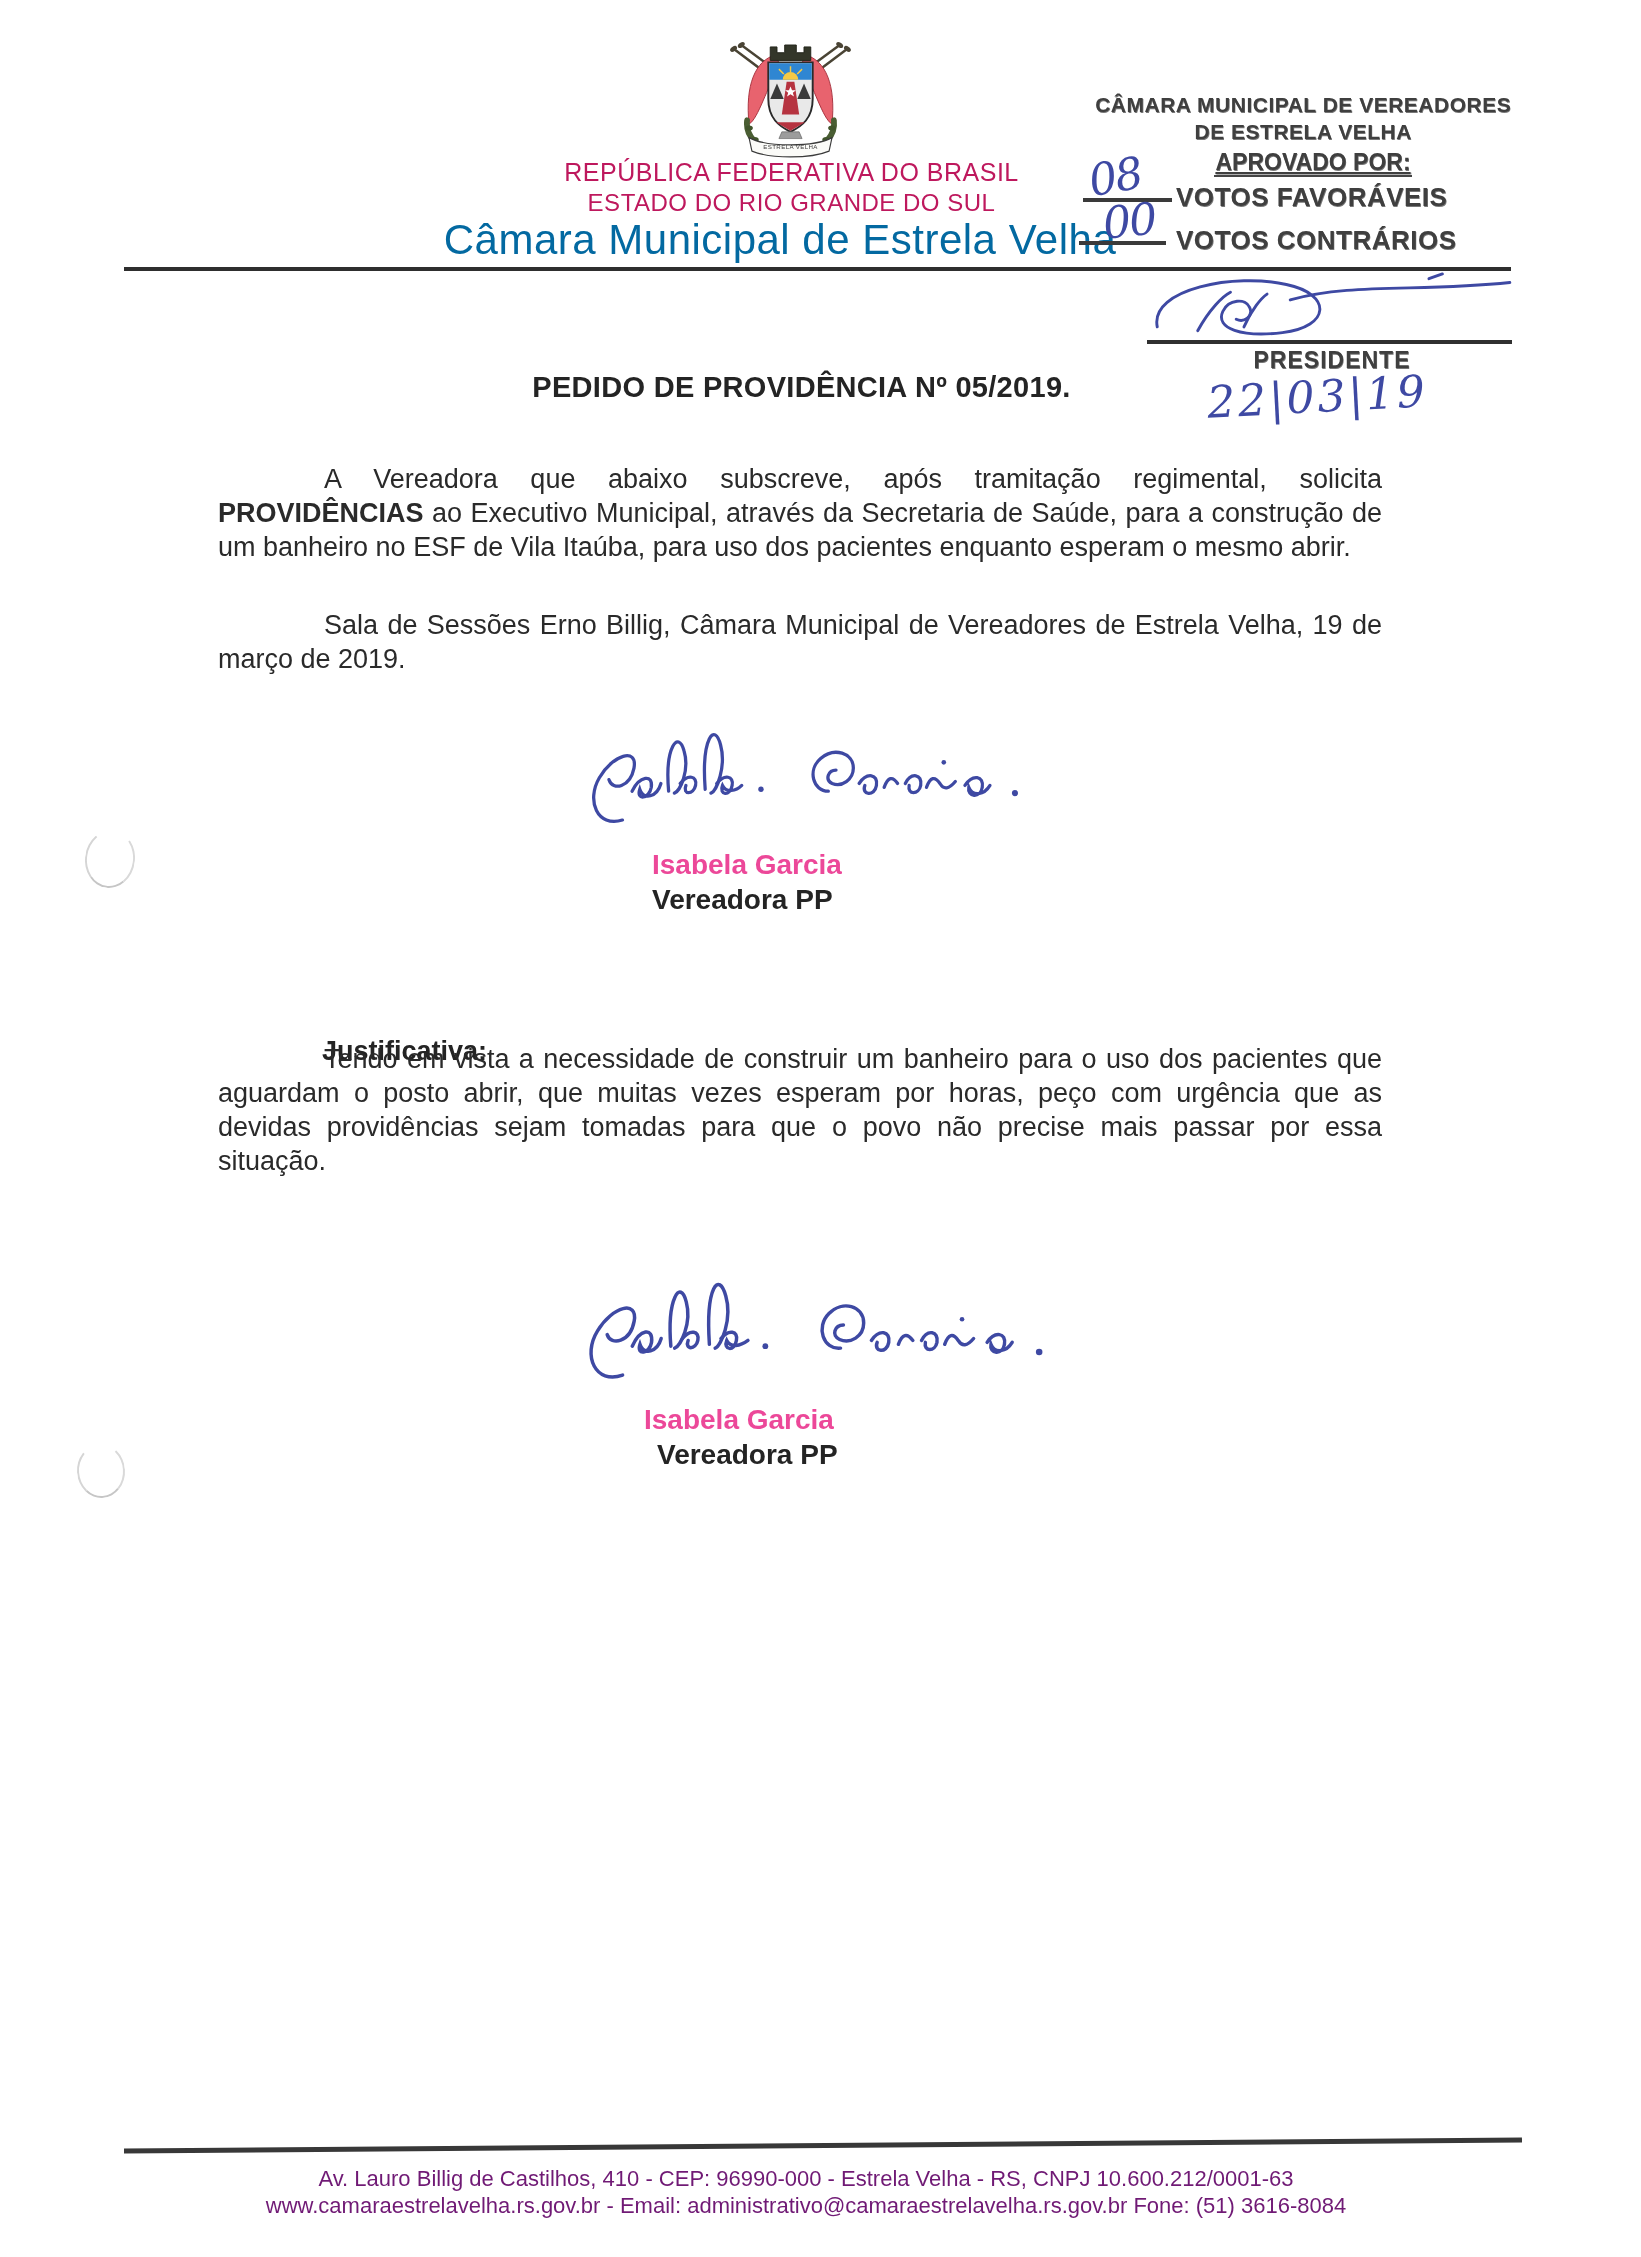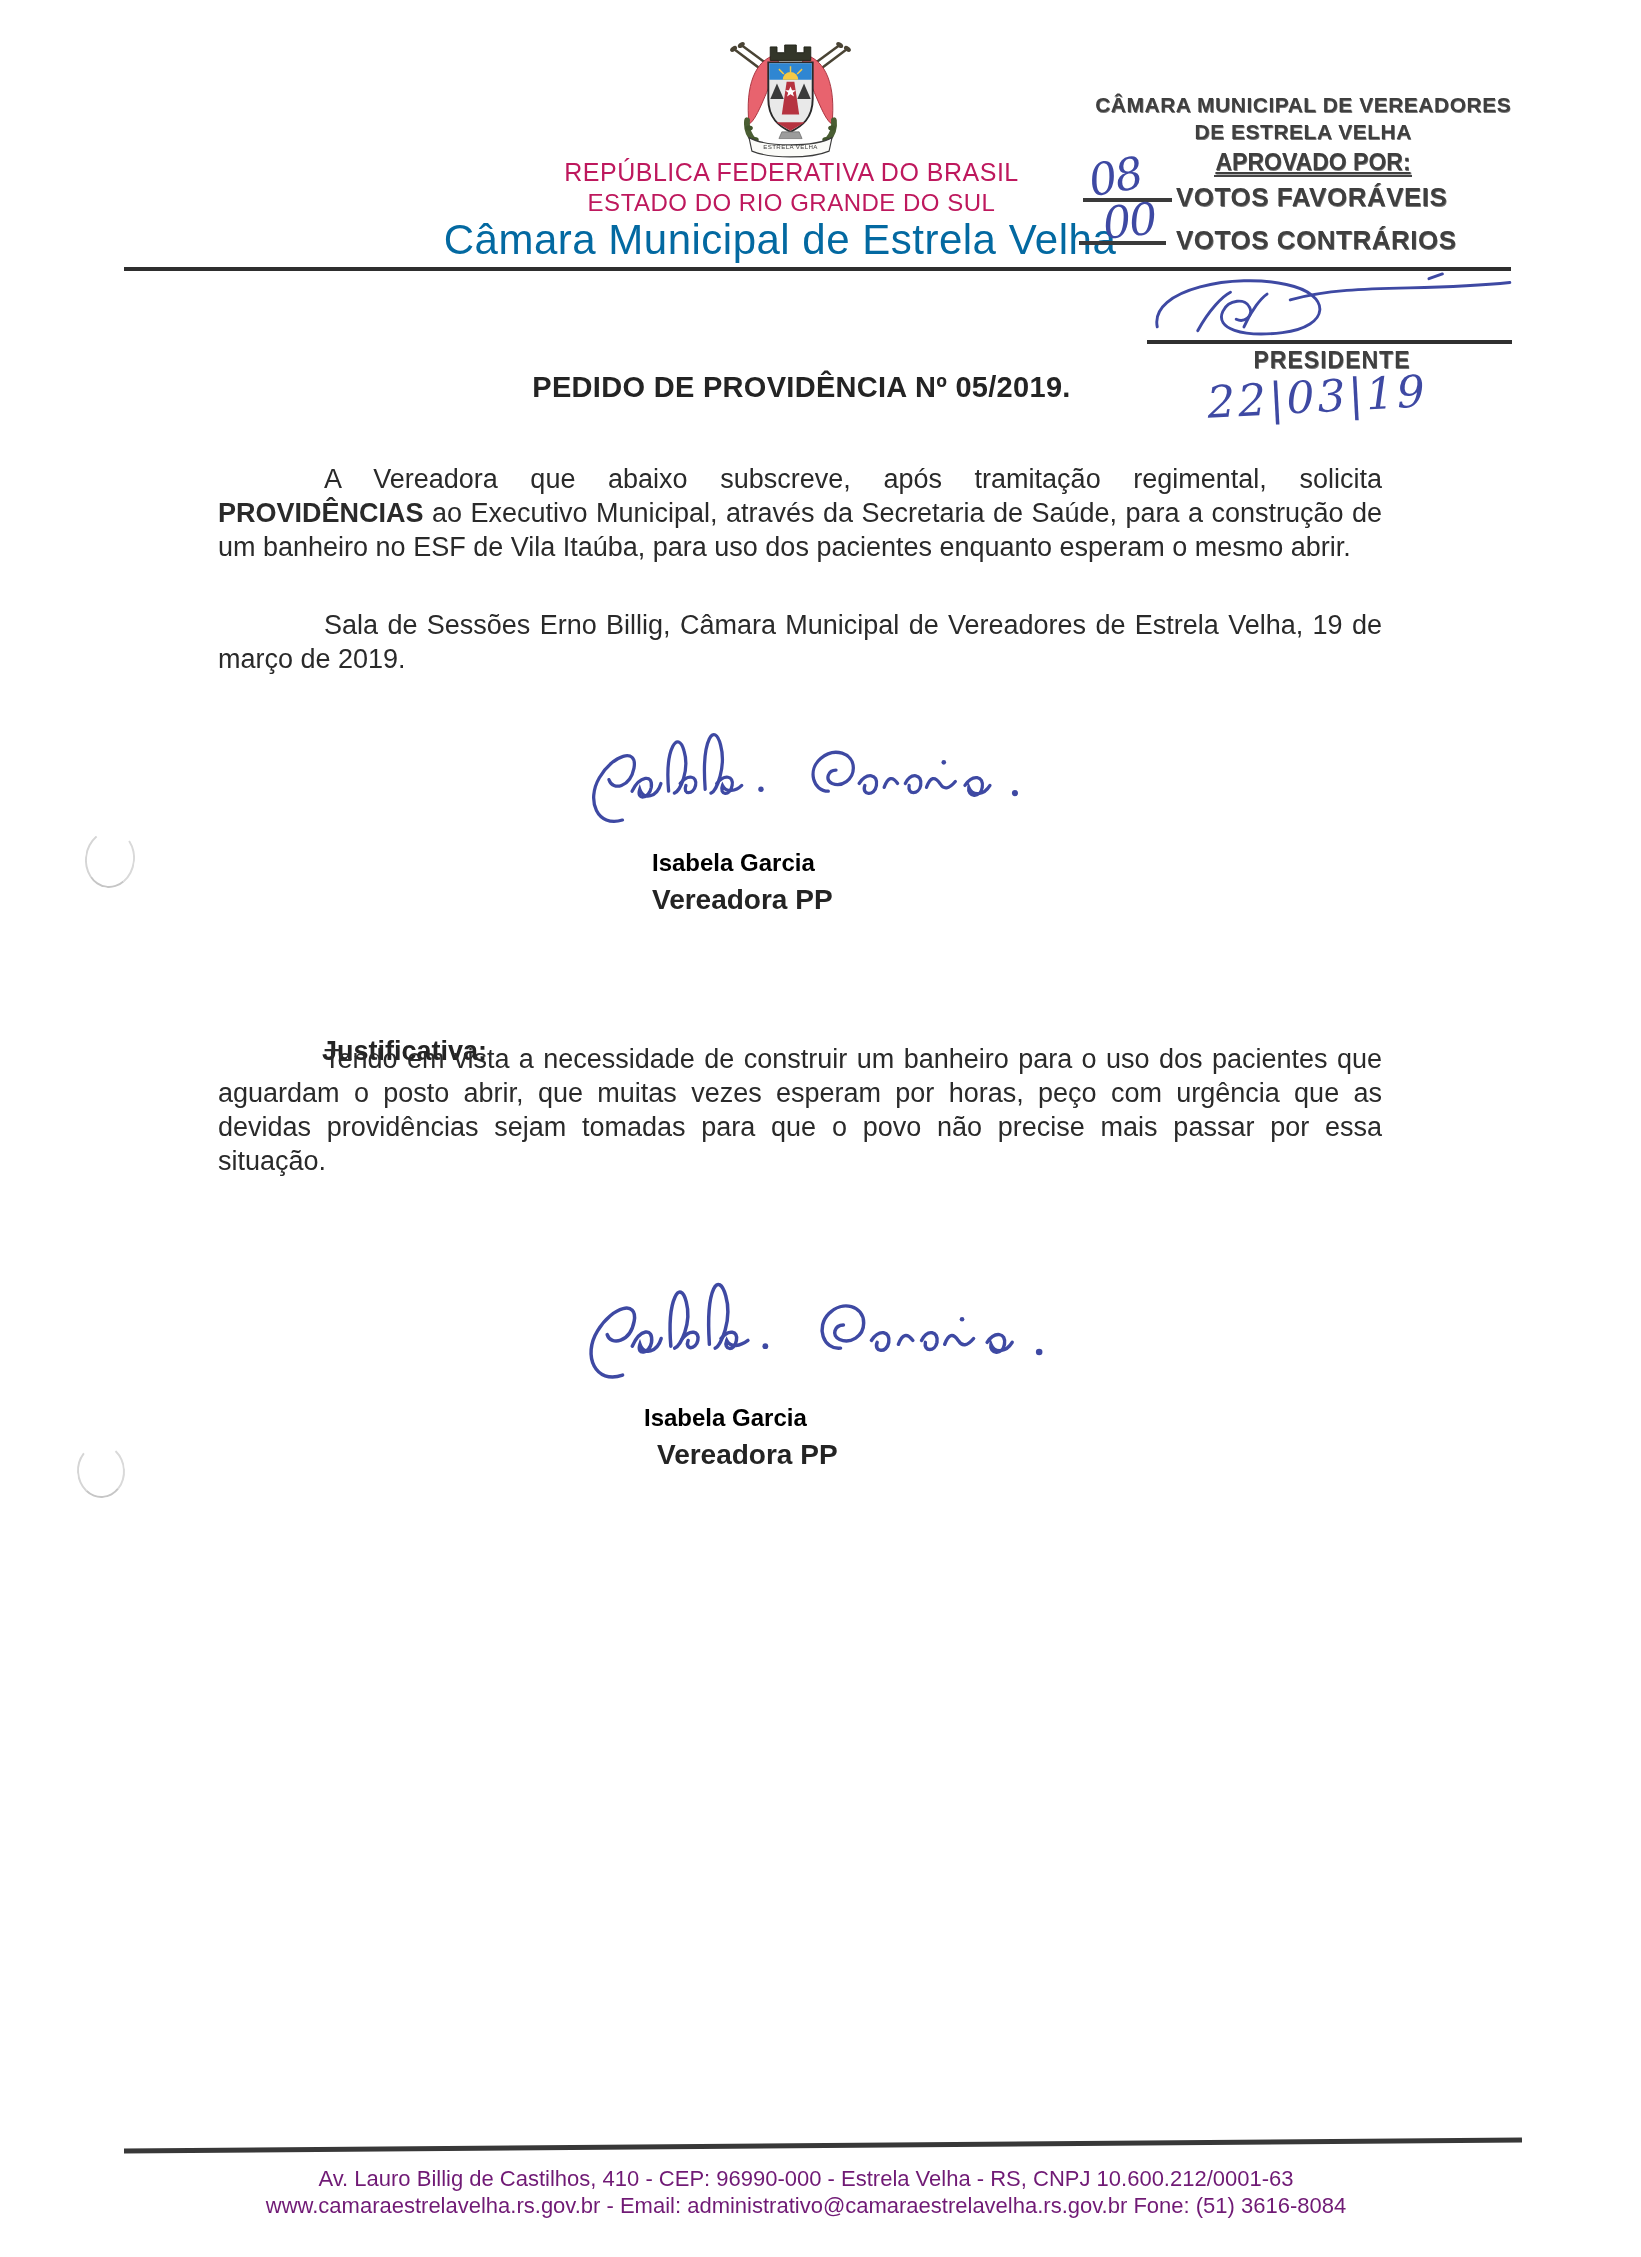--- a/index.html
+++ b/index.html
@@ -46,21 +46,21 @@
   .indent{text-indent:106px;}
   .para1{top:462px;}
   .para2{top:608px;}
   .justif-h{top:1014px;left:322px;font-weight:bold;font-size:27px;color:#242424;}
   .para3{top:1042px;}
   
   .sig-block{width:618px;}
   .sig1{left:579px;top:720px;}
   .sig2{left:574px;top:1271px;}
   .sig-script{position:absolute;left:0;top:0;}
-  .sig-name{position:absolute;top:129px;left:73px;font-weight:bold;font-size:24px;color:#000000;}
+  .sig-name{position:absolute;top:129px;left:73px;font-weight:bold;font-size:28px;color:#ec4899;}
   .sig-role{position:absolute;top:164px;left:73px;font-weight:bold;font-size:28px;color:#242424;}
   .sig2 .sig-name{top:133px;left:70px;}
   .sig2 .sig-role{top:168px;left:83px;}
   
   .punch{border:2.9px solid transparent;border-bottom-color:#c6c6c6;border-left-color:#d5d5d5;border-right-color:#d9d9d9;border-radius:50%;}
   .punch1{left:85px;top:830px;width:46px;height:54px;transform:rotate(8deg);}
   .punch2{left:77px;top:1444px;width:44px;height:50px;transform:rotate(-4deg);}
   
   .footer-rule{top:2143px;left:124px;width:1398px;height:4.8px;background:#383838;transform:rotate(-.45deg);}
   .f-line{left:0;width:1612px;text-align:center;font-size:22px;color:#701a75;}

